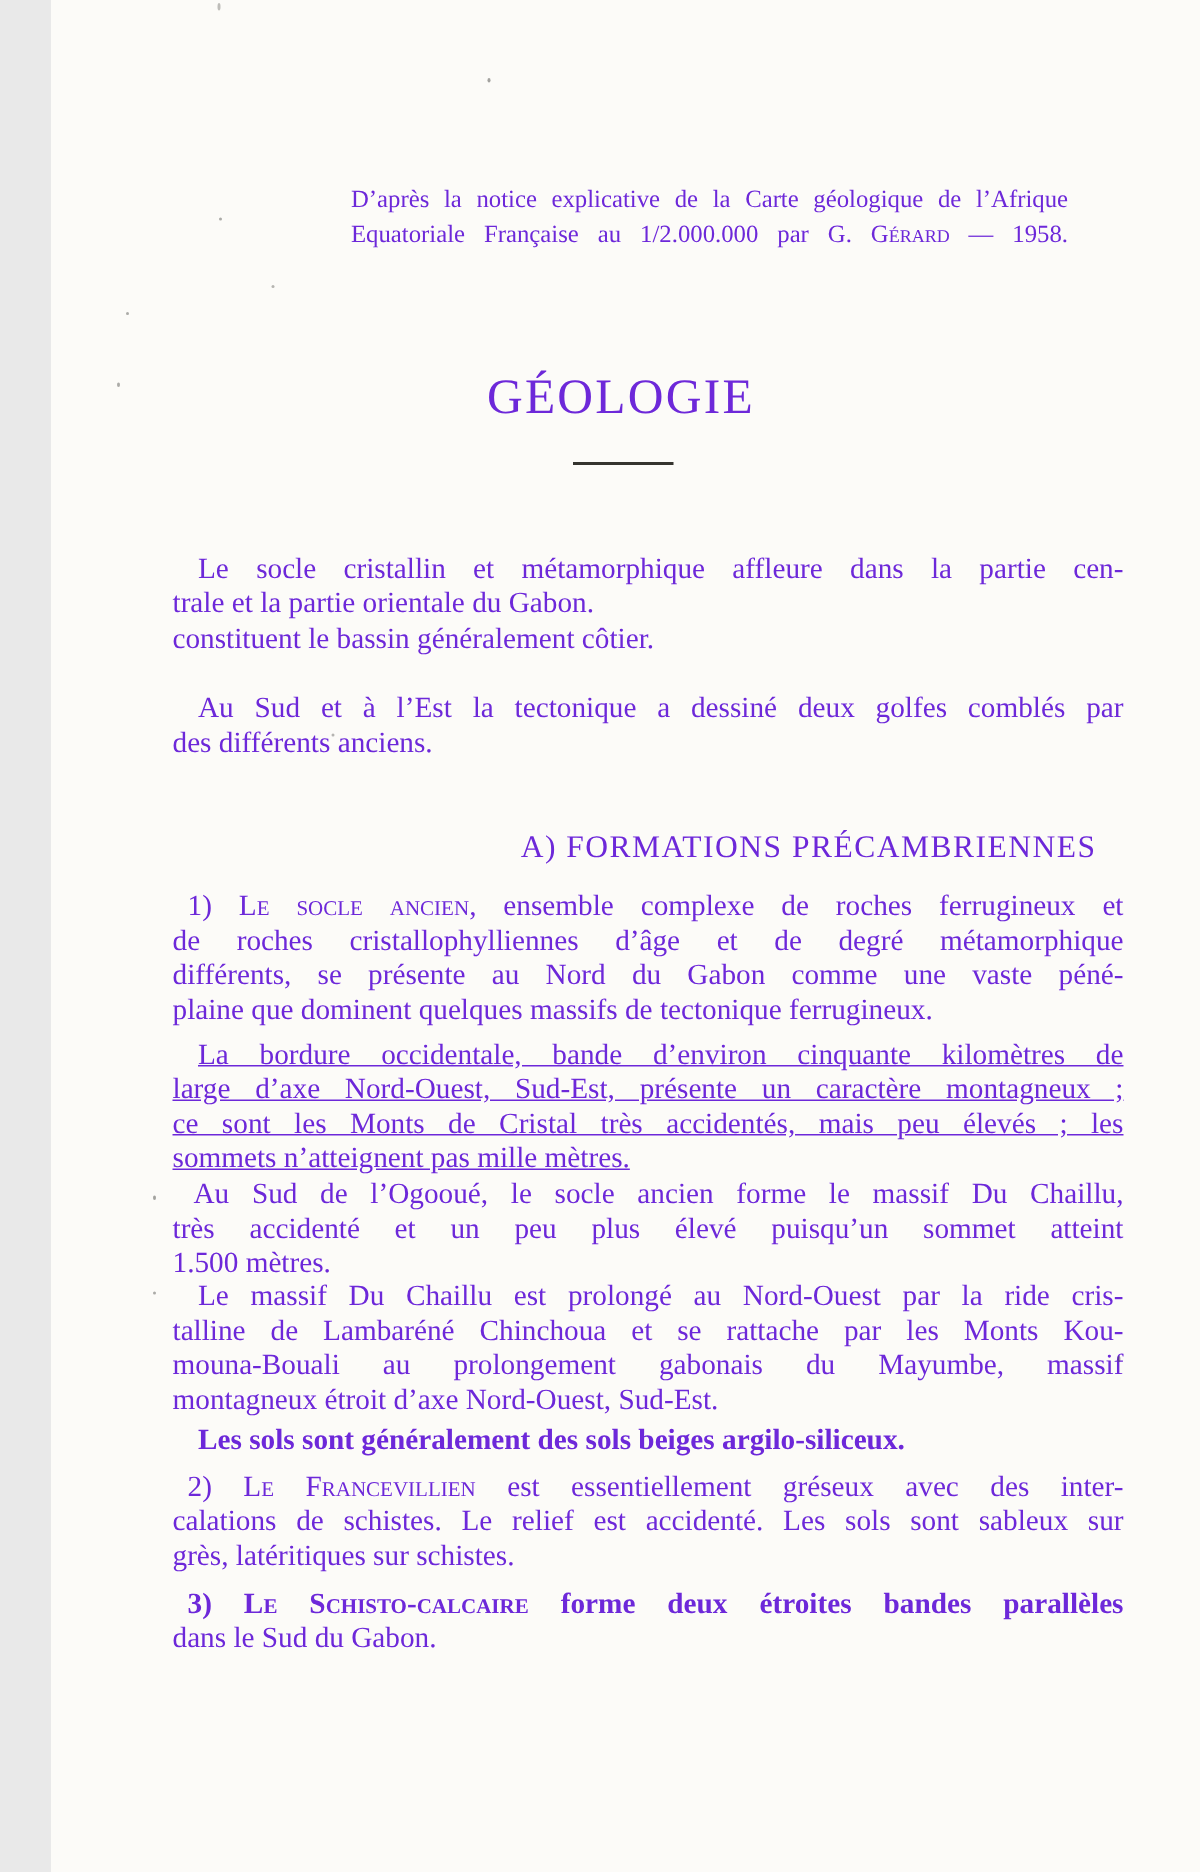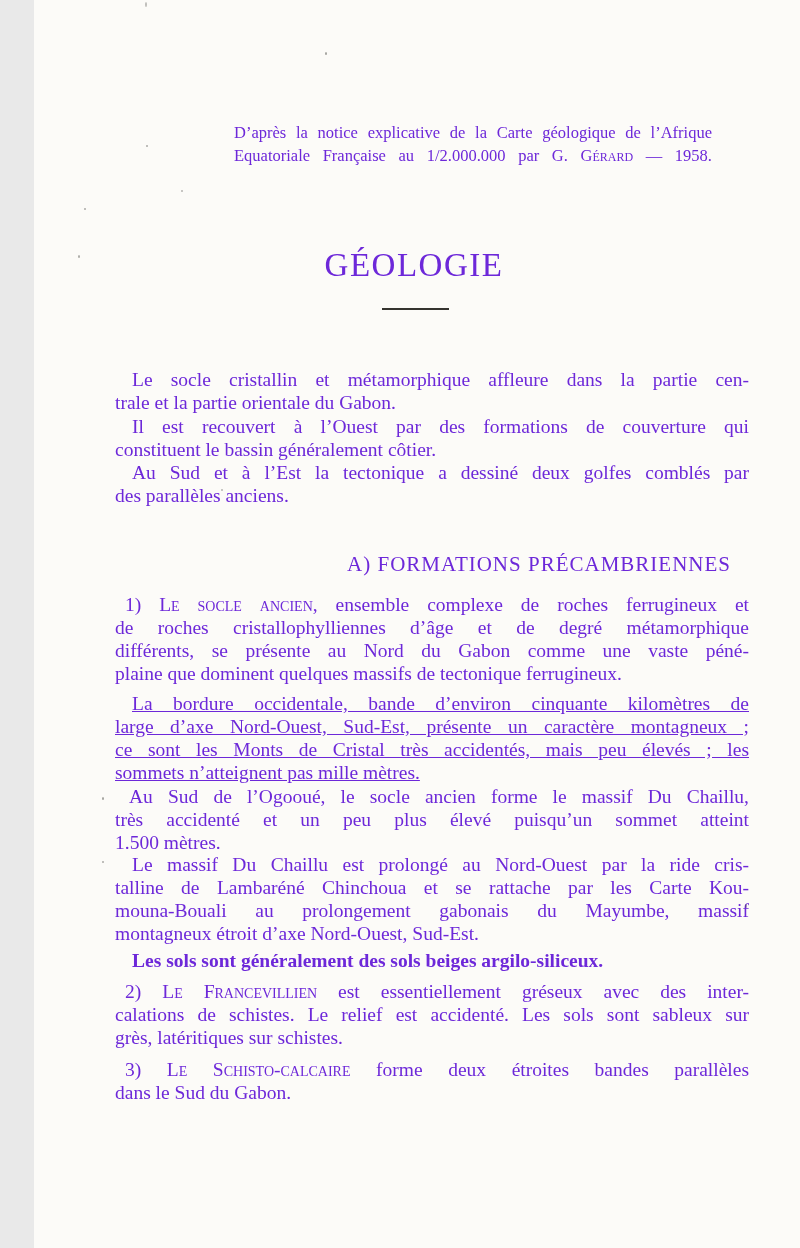--- a/index.html
+++ b/index.html
@@ -76,26 +76,25 @@
   </div>
 
   <div class="divider"></div>
 
   <div id="blocks">
       <div class="block" style="top: 368px;">
         <div class="line" style="padding-left: 17px;"><span>Le socle cristallin et métamorphique affleure dans la partie cen-</span></div>
         <div class="line end"><span>trale et la partie orientale du Gabon.</span></div>
       </div>
       <div class="block" style="top: 415px;">
-        <div class="line" style="padding-left: 17px;"><span>Il est recouvert à l’Ouest par des formations de couverture qui</span></div>
         <div class="line end"><span>constituent le bassin généralement côtier.</span></div>
       </div>
       <div class="block" style="top: 461px;">
         <div class="line" style="padding-left: 17px;"><span>Au Sud et à l’Est la tectonique a dessiné deux golfes comblés par</span></div>
-        <div class="line end"><span>des parallèles anciens.</span></div>
+        <div class="line end"><span>des différents anciens.</span></div>
       </div>
       <div class="heading" style="top: 552px;">A) FORMATIONS PRÉCAMBRIENNES</div>
       <div class="block" style="top: 593px;">
         <div class="line" style="padding-left: 10px;"><span>1) </span><span class="sc">Le socle ancien</span><span>, ensemble complexe de roches ferrugineux et</span></div>
         <div class="line"><span>de roches cristallophylliennes d’âge et de degré métamorphique</span></div>
         <div class="line"><span>différents, se présente au Nord du Gabon comme une vaste péné-</span></div>
         <div class="line end"><span>plaine que dominent quelques massifs de tectonique ferrugineux.</span></div>
       </div>
       <div class="block" style="top: 692px; text-decoration: underline;">
         <div class="line" style="padding-left: 17px;"><span>La bordure occidentale, bande d’environ cinquante kilomètres de</span></div>
@@ -103,34 +102,34 @@
         <div class="line"><span>ce sont les Monts de Cristal très accidentés, mais peu élevés ; les</span></div>
         <div class="line end"><span>sommets n’atteignent pas mille mètres.</span></div>
       </div>
       <div class="block" style="top: 785px;">
         <div class="line" style="padding-left: 14px;"><span>Au Sud de l’Ogooué, le socle ancien forme le massif Du Chaillu,</span></div>
         <div class="line"><span>très accidenté et un peu plus élevé puisqu’un sommet atteint</span></div>
         <div class="line end"><span>1.500 mètres.</span></div>
       </div>
       <div class="block" style="top: 853px;">
         <div class="line" style="padding-left: 17px;"><span>Le massif Du Chaillu est prolongé au Nord-Ouest par la ride cris-</span></div>
-        <div class="line"><span>talline de Lambaréné Chinchoua et se rattache par les Carte Kou-</span></div>
+        <div class="line"><span>talline de Lambaréné Chinchoua et se rattache par les Monts Kou-</span></div>
         <div class="line"><span>mouna-Bouali au prolongement gabonais du Mayumbe, massif</span></div>
         <div class="line end"><span>montagneux étroit d’axe Nord-Ouest, Sud-Est.</span></div>
       </div>
       <div class="block" style="top: 949px; font-weight: bold;">
         <div class="line end" style="padding-left: 17px;"><span>Les sols sont généralement des sols beiges argilo-siliceux.</span></div>
       </div>
       <div class="block" style="top: 980px;">
         <div class="line" style="padding-left: 10px;"><span>2) </span><span class="sc">Le Francevillien</span><span> est essentiellement gréseux avec des inter-</span></div>
         <div class="line"><span>calations de schistes. Le relief est accidenté. Les sols sont sableux sur</span></div>
         <div class="line end"><span>grès, latéritiques sur schistes.</span></div>
       </div>
       <div class="block" style="top: 1058px;">
-        <div class="line" style="padding-left: 10px;"><span>3) </span><span class="sc">Le Schisto-calcaire</span><span> forme deux étroites bandes parallèles</span></div>
+        <div class="line" style="padding-left: 10px; font-weight: bold;"><span>3) </span><span class="sc">Le Schisto-calcaire</span><span> forme deux étroites bandes parallèles</span></div>
         <div class="line end"><span>dans le Sud du Gabon.</span></div>
       </div>
     </div>
 
   <div id="speckles">
       <div class="speck" style="left: 111px; top: 2px; width: 2px; height: 5px; opacity: 0.35;"></div>
       <div class="speck" style="left: 291px; top: 52px; width: 2px; height: 3px; opacity: 0.5;"></div>
       <div class="speck" style="left: 112px; top: 145px; width: 2px; height: 2px; opacity: 0.45;"></div>
       <div class="speck" style="left: 147px; top: 190px; width: 2px; height: 2px; opacity: 0.4;"></div>
       <div class="speck" style="left: 50px; top: 208px; width: 2px; height: 2px; opacity: 0.45;"></div>

